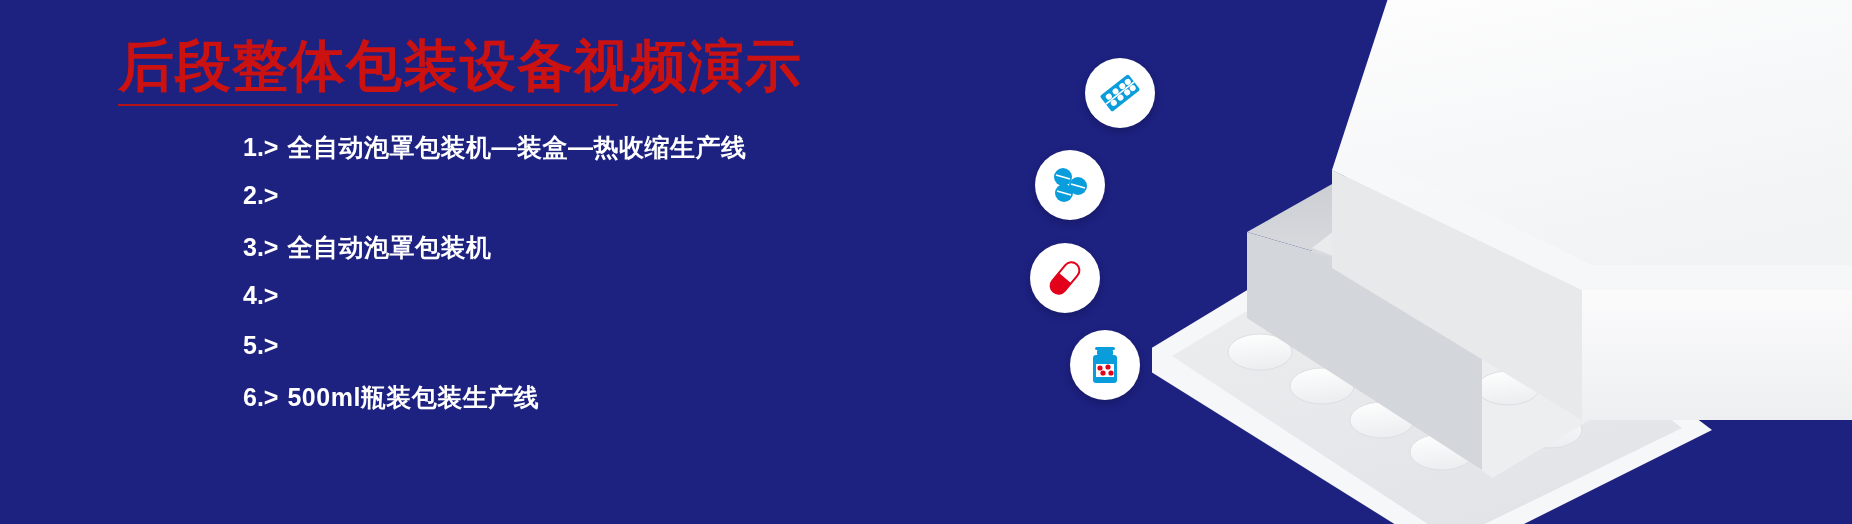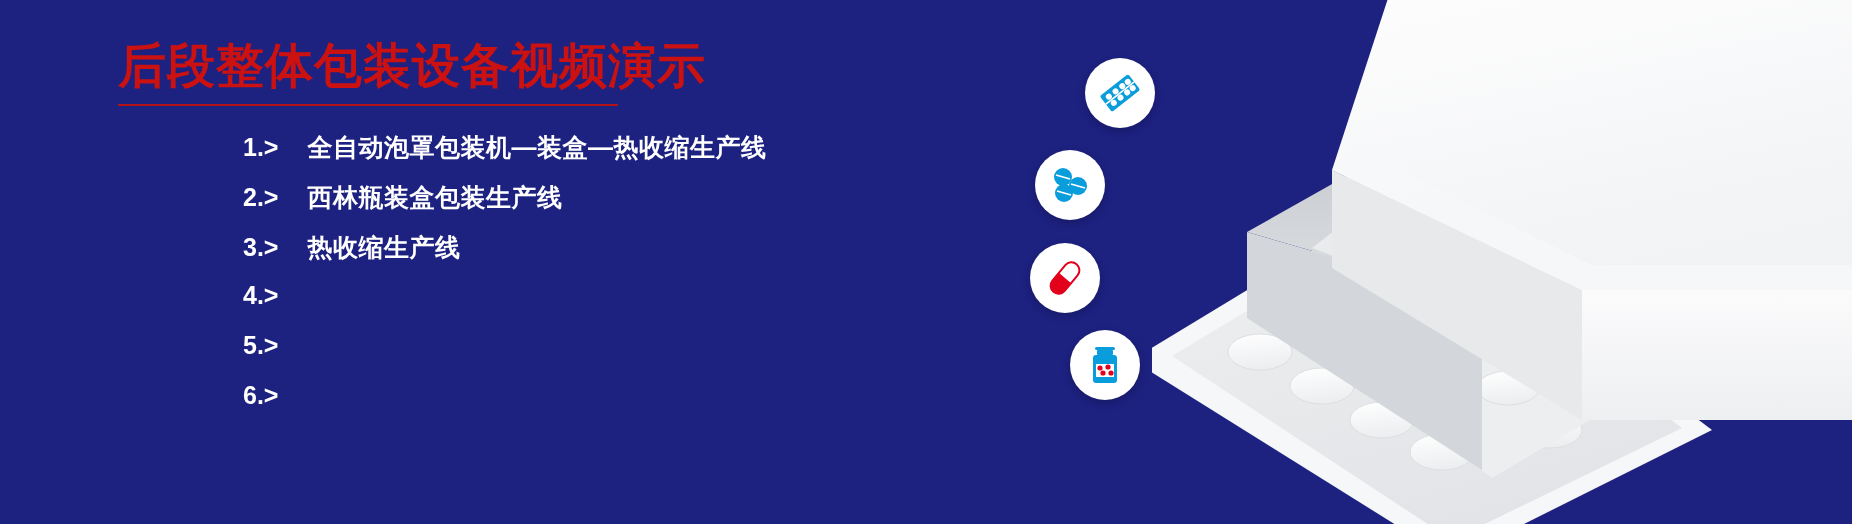--- a/index.html
+++ b/index.html
@@ -21,21 +21,21 @@
   }
 
   
   #title-block {
     position: absolute;
     left: 118px;
     top: 40px;
     width: 620px;
   }
   #page-title {
-    font-size: 48px;
+    font-size: 56px;
     font-weight: bold;
     letter-spacing: 1px;
     color: #cc1111;
     line-height: 52px;
     white-space: nowrap;
   }
   #title-rule {
     margin-top: 12px;
     width: 500px;
     height: 2px;
@@ -59,21 +59,20 @@
   .item-marker {
     font-size: 25px;
     font-weight: bold;
     letter-spacing: 0px;
     margin-right: 9px;
   }
   .item-label {
     font-size: 25px;
     font-weight: bold;
     letter-spacing: 0.5px;
-    margin-left: 20px;
   }
 
   
   #icon-column {
     position: absolute;
     left: 1030px;
     top: 58px;
     width: 150px;
     height: 400px;
   }
@@ -198,38 +197,38 @@
 
   <div id="list">
 
     <div class="list-item">
       <span class="item-marker">1.&gt;</span>
       <span class="item-label">全自动泡罩包装机—装盒—热收缩生产线</span>
     </div>
 
     <div class="list-item">
       <span class="item-marker">2.&gt;</span>
-      <span class="item-label">西林瓶装盒包装生产线</span>
     </div>
 
     <div class="list-item">
       <span class="item-marker">3.&gt;</span>
-      <span class="item-label">热收缩生产线</span>
+      <span class="item-label">全自动泡罩包装机</span>
     </div>
 
     <div class="list-item">
       <span class="item-marker">4.&gt;</span>
     </div>
 
     <div class="list-item">
       <span class="item-marker">5.&gt;</span>
     </div>
 
     <div class="list-item">
       <span class="item-marker">6.&gt;</span>
+      <span class="item-label">500ml瓶装包装生产线</span>
     </div>
 
   </div>
 
   <div id="icon-column">
 
     <div class="icon-badge" id="icon-blister">
       <svg width="46" height="46" viewBox="0 0 46 46">
         <g transform="rotate(-38 23 23)">
           <rect x="5" y="13" width="36" height="20" rx="2" fill="#0a9ddb"></rect>

